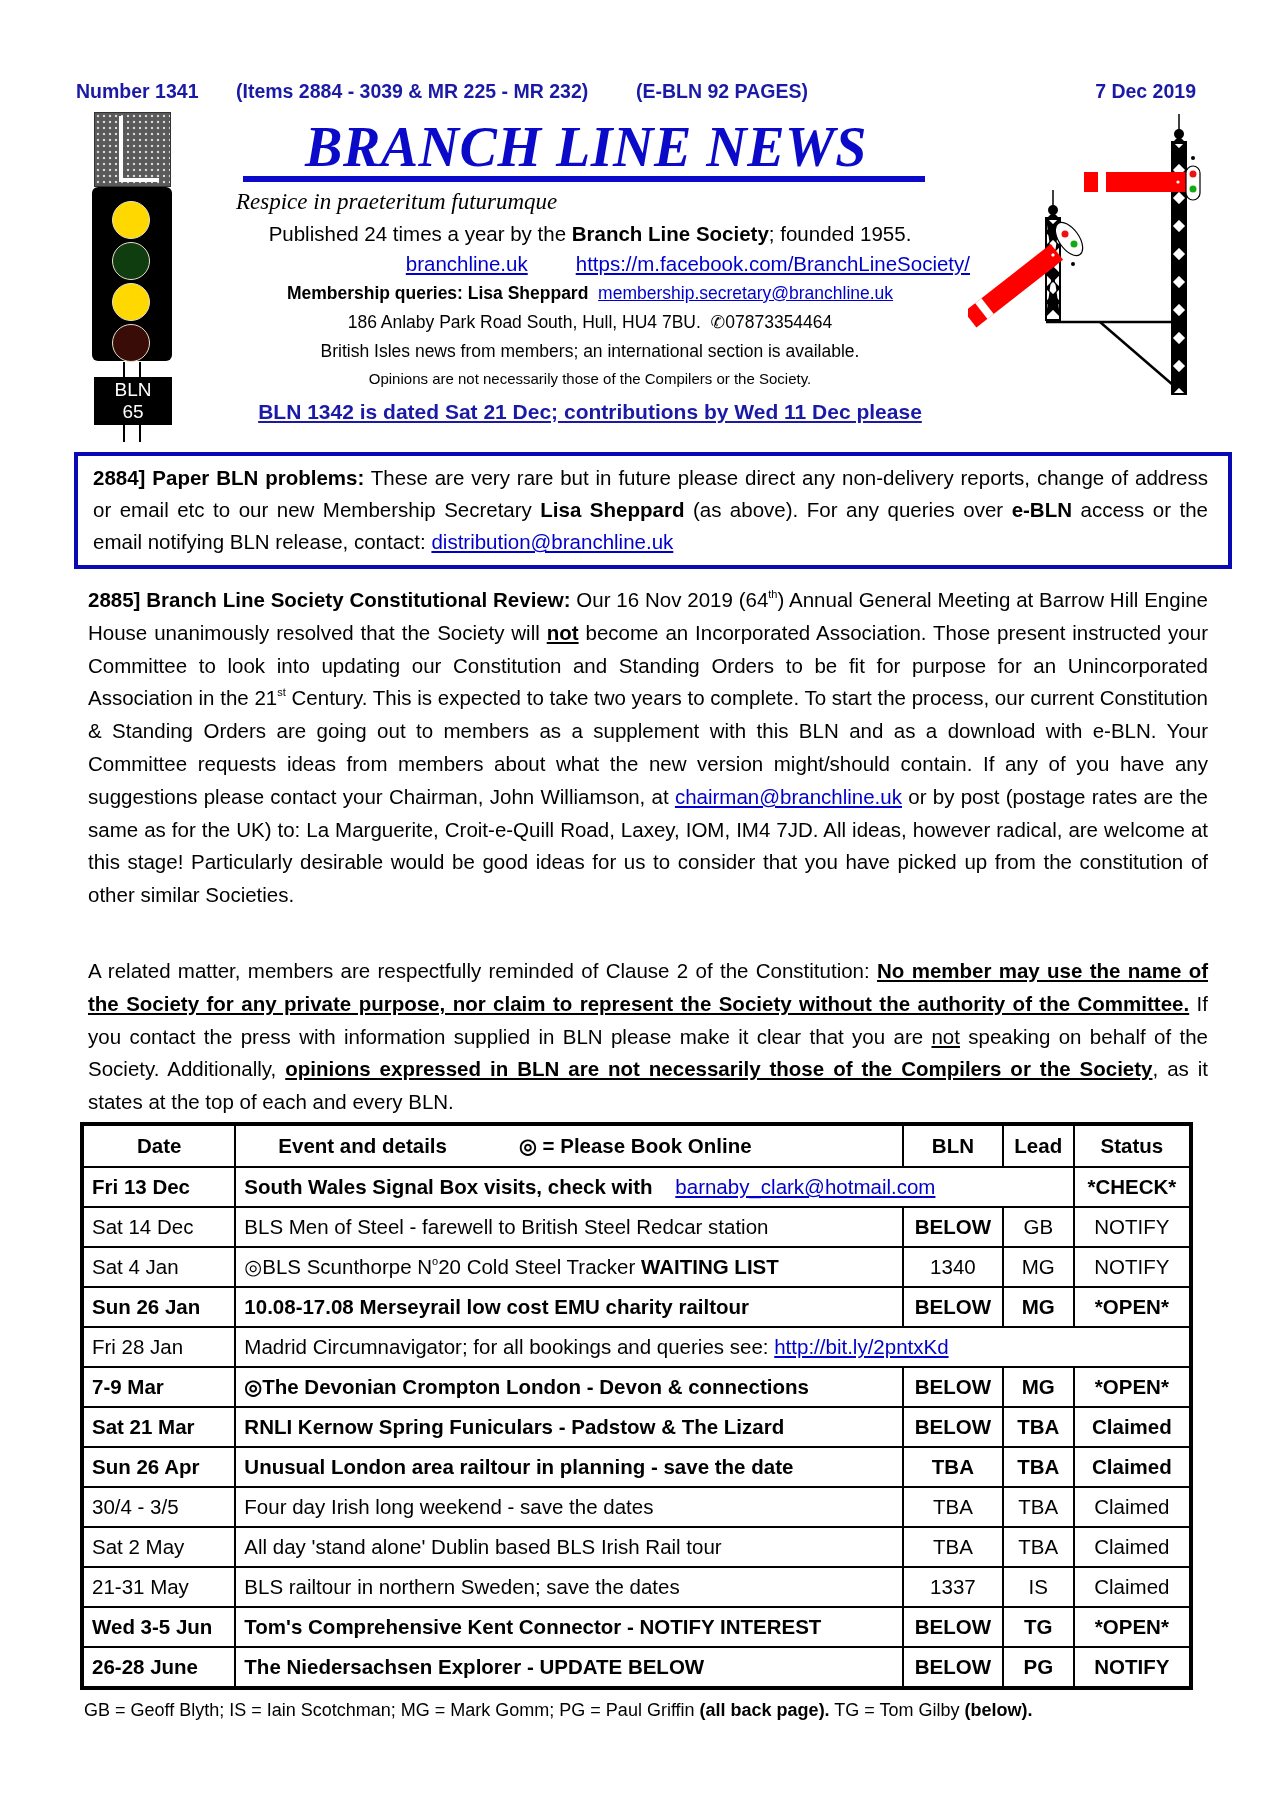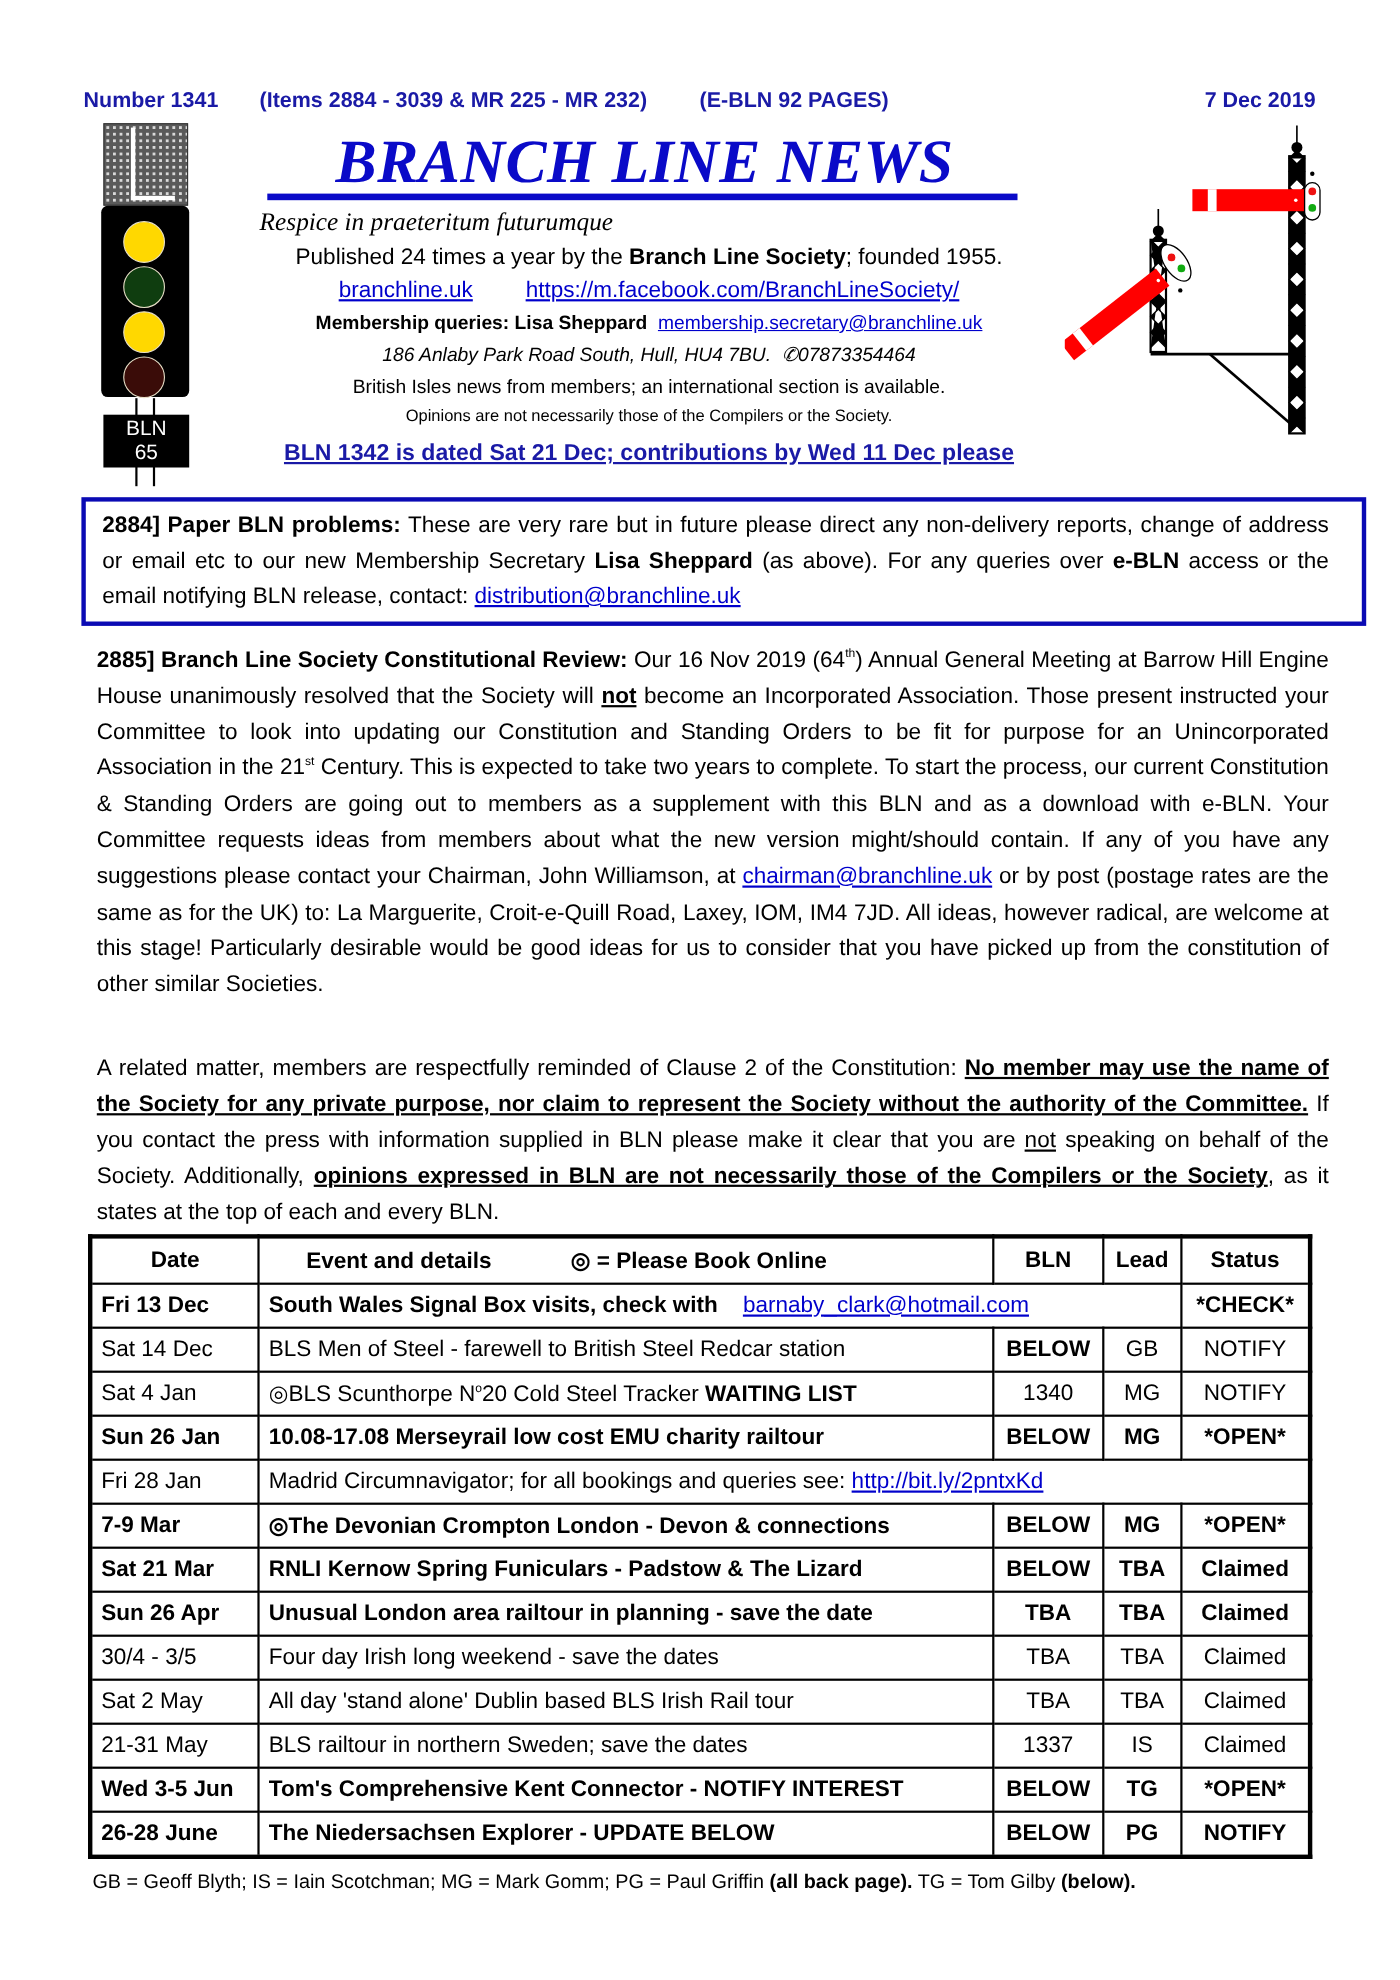--- a/index.html
+++ b/index.html
@@ -15,25 +15,25 @@
 
   
   #title { top:112px; left:236px; width:700px; text-align:center;
            font-family:"Liberation Serif", serif; font-style:italic; font-weight:bold;
            font-size:56px; line-height:70px; color:#0a0ac8; letter-spacing:0.5px; }
   #title-rule { top:176px; left:243px; width:682px; height:6px; background:#0a0ac8; }
   #motto { top:189px; left:236px; width:700px; text-align:left;
            font-family:"Liberation Serif", serif; font-style:italic; font-size:23px; }
   .mast-line { left:210px; width:760px; text-align:center; white-space:nowrap; }
   #pub { top:222px; font-size:20.5px; }
-  #links { top:252px; font-size:20.5px; }
+  #links { top:252px; font-size:20.5px;text-align:right; }
   #links .gap { display:inline-block; width:48px; }
   #member { top:283px; font-size:17.5px; }
   #member b { font-size:17.5px; }
-  #addr { top:312px; font-size:17.5px;font-style:italic; }
+  #addr { top:312px; font-size:17.5px; }
   #intl { top:341px; font-size:17.5px; }
   #opin { top:370px; font-size:15px; }
   #next { top:400px; font-size:21px; font-weight:bold; color:#1a1aa6; text-decoration:underline; }
 
   
   #sig-left { top:112px; left:92px; width:82px; height:330px; }
   #matrix { position:absolute; top:0; left:2px; width:75px; height:73px; background:#5a5a5a;
             border:1px solid #333;
             background-image: radial-gradient(circle, #d9d9d9 1.3px, transparent 1.6px);
             background-size:6px 6px; }
@@ -44,21 +44,21 @@
   #post1 { position:absolute; top:250px; left:31px; width:2px; height:80px; background:#000; }
   #post2 { position:absolute; top:250px; left:47px; width:2px; height:80px; background:#000; }
   #plate { position:absolute; top:265px; left:2px; width:78px; height:48px; background:#000; color:#fff;
            font-size:19px; line-height:22px; text-align:center; padding-top:2px; box-sizing:border-box; }
 
   
   #sig-right { top:110px; left:968px; width:240px; height:300px; }
 
   
   #notice { top:452px; left:74px; width:1115px; height:103px; border:4px solid #0a0ab4;
-            padding:6px 30px 0 15px; box-sizing:content-box; font-size:20.5px; line-height:32px; }
+            padding:6px 20px 0 15px; box-sizing:content-box; font-size:20.5px; line-height:32px; }
   #notice p { margin:0; text-align:justify; text-align-last:left; }
 
   
   .body { left:77px; width:1120px; font-size:20.5px; line-height:32.8px; text-align:justify;margin-left:11px; }
   .body p { margin:0; }
   #p2885 { top:584px; }
   #prelated { top:955px; }
   sup { font-size:11px; line-height:0; vertical-align:9px; }
   u { text-decoration:underline; }
 

